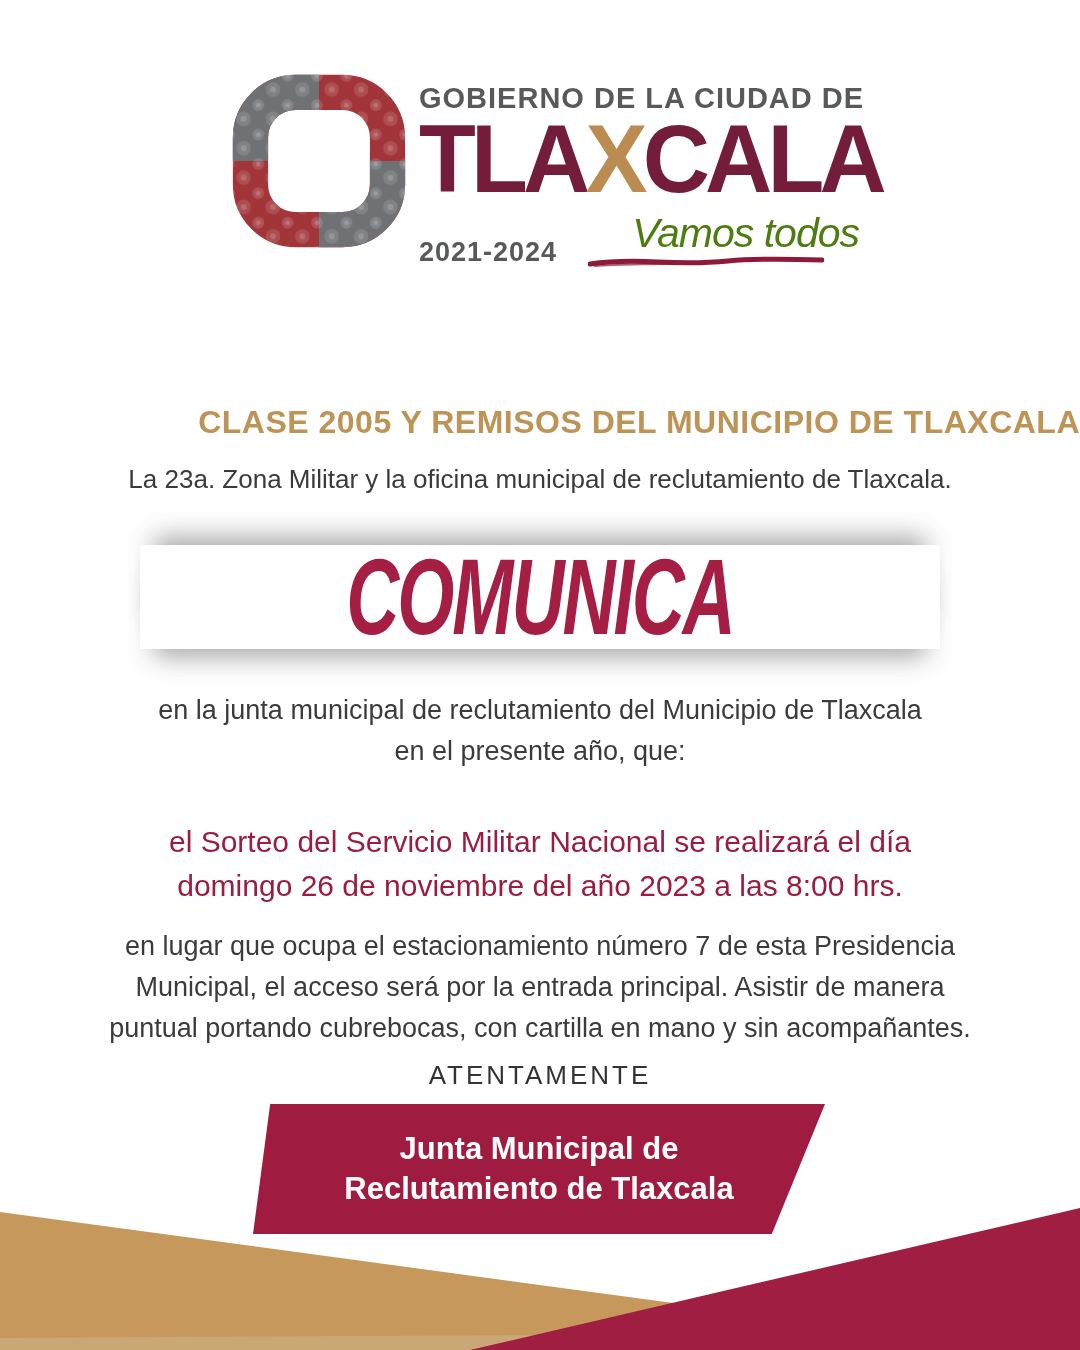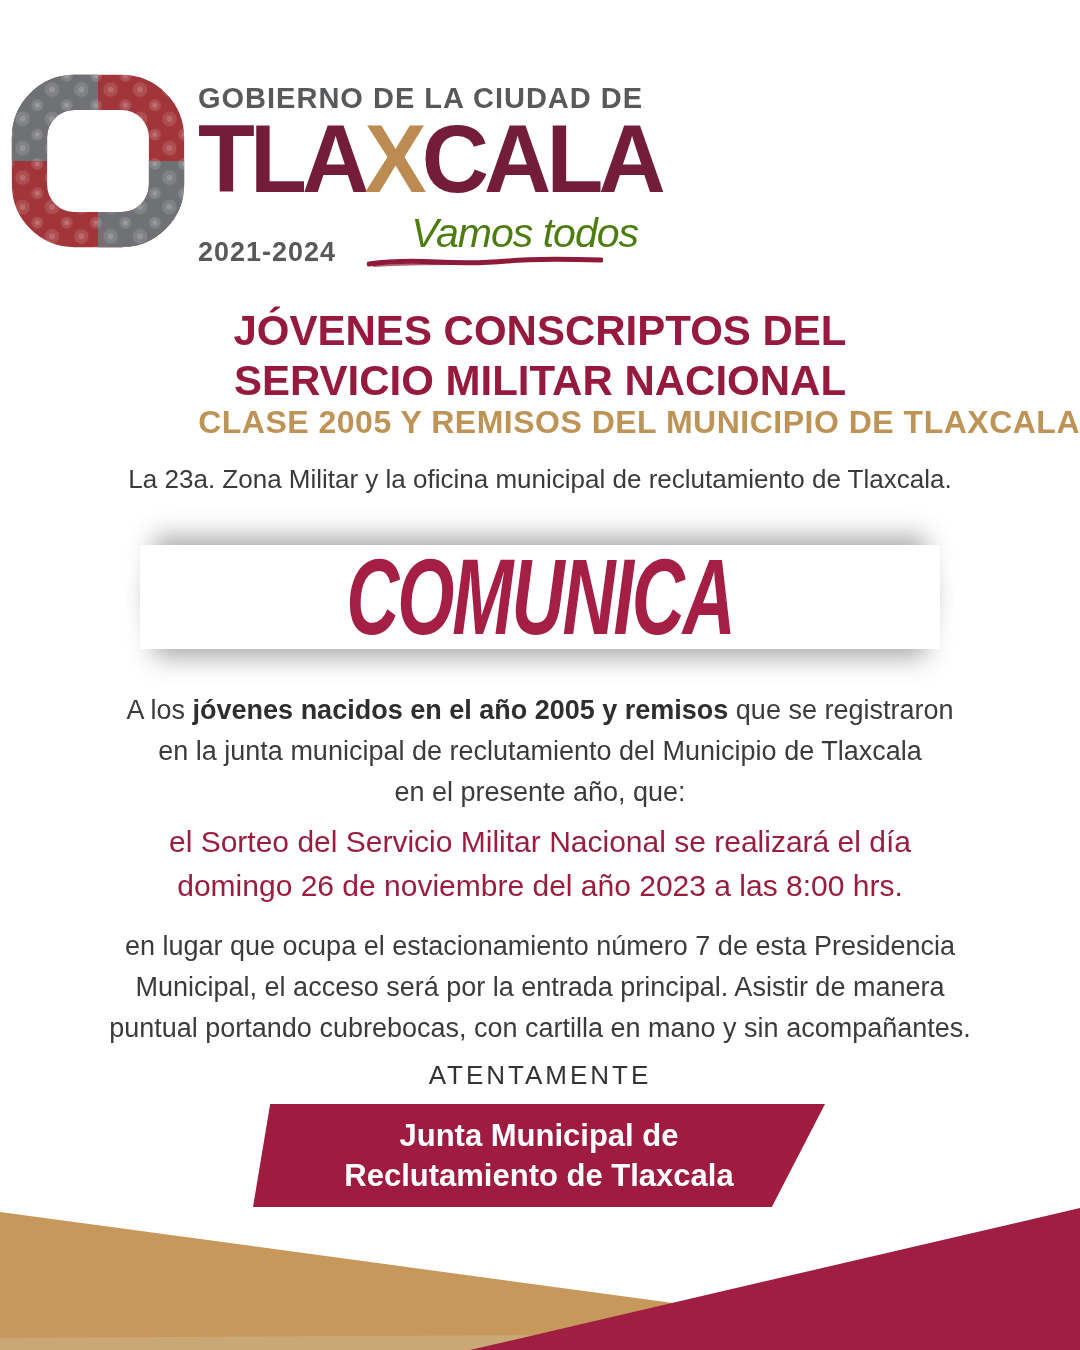--- a/index.html
+++ b/index.html
@@ -3,21 +3,21 @@
 <meta charset="utf-8">
 <style>
   html,body{margin:0;padding:0;background:#e8e8e8;}
   .poster{
     position:relative;width:1080px;height:1350px;margin:0 auto;
     background:#ffffff;overflow:hidden;
     font-family:"Liberation Sans","DejaVu Sans",sans-serif;
     -webkit-font-smoothing:antialiased;
   }
   
-  .logo-row{position:absolute;top:68px;left:0;width:100%;display:flex;align-items:flex-start;}
+  .logo-row{position:absolute;top:68px;left:0;width:100%;display:flex;justify-content:center;align-items:flex-start;}
   .logo-icon{width:196px;height:186px;flex:0 0 auto;margin-right:2px;}
   .logo-text{width:440px;padding-top:14px;}
   .logo-gov{font-size:29px;font-weight:bold;color:#58595B;letter-spacing:1px;white-space:nowrap;}
   .logo-wordmark{font-size:96px;font-weight:bold;letter-spacing:-5px;line-height:.92;white-space:nowrap;color:#731D3A;transform:scaleX(.97);transform-origin:left center;}
   .logo-wordmark .gold{color:#BB8B52;}
   .logo-bottom{display:flex;justify-content:space-between;align-items:flex-end;margin-top:10px;}
   .logo-period{font-size:27px;font-weight:bold;color:#58595B;letter-spacing:1px;}
   .logo-slogan-wrap{text-align:right;}
   .logo-slogan{font-size:41px;font-weight:normal;font-style:italic;color:#4d7c0f;letter-spacing:-1px;line-height:1;margin-left:44px;}
   .slogan-brush{display:block;margin-top:2px;}
@@ -37,21 +37,21 @@
   
   .para{position:absolute;left:0;width:100%;text-align:center;color:#3B3B3B;font-size:27px;line-height:41px;}
   .para b{color:#2E2E2E;}
   .para-1{top:690px;}
   .highlight{position:absolute;top:820px;left:0;width:100%;text-align:center;
     color:#9A1C40;font-size:30px;font-weight:normal;line-height:44px;}
   .para-3{top:926px;}
   .closing{position:absolute;top:1060px;left:0;width:100%;text-align:center;
     color:#333333;font-size:26px;letter-spacing:3px;}
   
-  .sig-banner{position:absolute;top:1104px;left:253px;width:572px;height:103px;background:#A01B40;
+  .sig-banner{position:absolute;top:1104px;left:253px;width:572px;height:130px;background:#A01B40;
     clip-path:polygon(3% 0%,100% 0%,90.7% 100%,0% 100%);
     display:flex;flex-direction:column;align-items:center;justify-content:center;}
   .sig-line{color:#ffffff;font-size:31px;font-weight:bold;line-height:40px;text-align:center;}
   
   .corner-shapes{position:absolute;left:0;bottom:0;width:1080px;height:150px;display:block;}
 </style>
 </head>
 <body>
 
 <div class="poster">
@@ -89,35 +89,30 @@
           <div class="logo-slogan">Vamos todos</div>
           <svg class="slogan-brush" width="236" height="12" viewBox="0 0 236 12" xmlns="http://www.w3.org/2000/svg">
             <path d="M2,8 Q30,4 70,6 T140,5 T234,4" fill="none" stroke="#8D1A38" stroke-width="5" stroke-linecap="round"></path>
             <path d="M6,10 Q40,8 90,8" fill="none" stroke="#8D1A38" stroke-width="2" opacity=".7"></path>
           </svg>
         </div>
       </div>
     </div>
   </div>
 
-  <div class="title">
-    <div>JÓVENES CONSCRIPTOS DEL</div>
-    <div>SERVICIO MILITAR NACIONAL</div>
-  </div>
 
   <div class="subtitle">CLASE 2005 Y REMISOS DEL MUNICIPIO DE TLAXCALA</div>
 
   <div class="issuer">La 23a. Zona Militar y la oficina municipal de reclutamiento de Tlaxcala.</div>
 
   <div class="comunica-band">
     <span class="comunica-text">COMUNICA</span>
   </div>
 
   <div class="para para-1">
-    <div><span>A los </span><b>jóvenes nacidos en el año 2005 y remisos</b><span> que se registraron</span></div>
     <div>en la junta municipal de reclutamiento del Municipio de Tlaxcala</div>
     <div>en el presente año, que:</div>
   </div>
 
   <div class="highlight">
     <div>el Sorteo del Servicio Militar Nacional se realizará el día</div>
     <div>domingo 26 de noviembre del año 2023 a las 8:00 hrs.</div>
   </div>
 
   <div class="para para-3">

